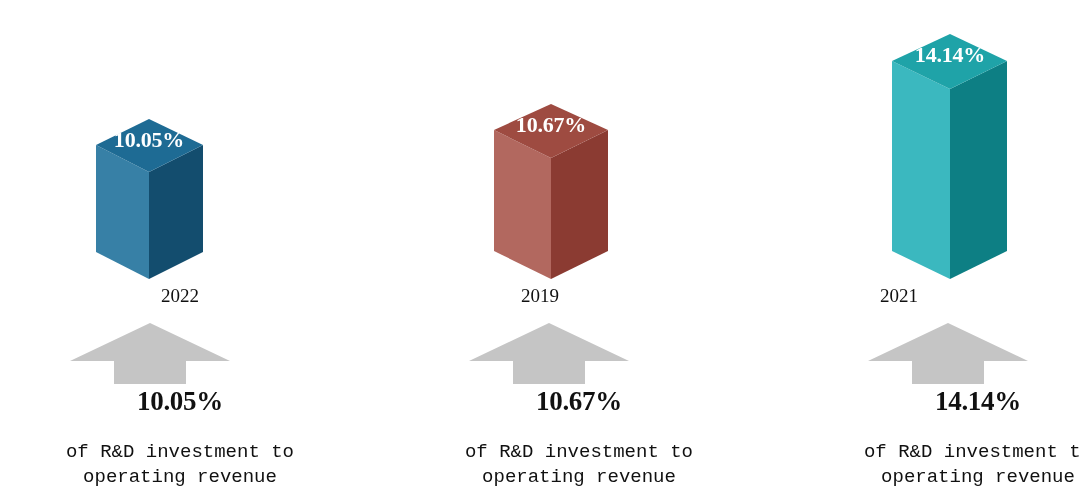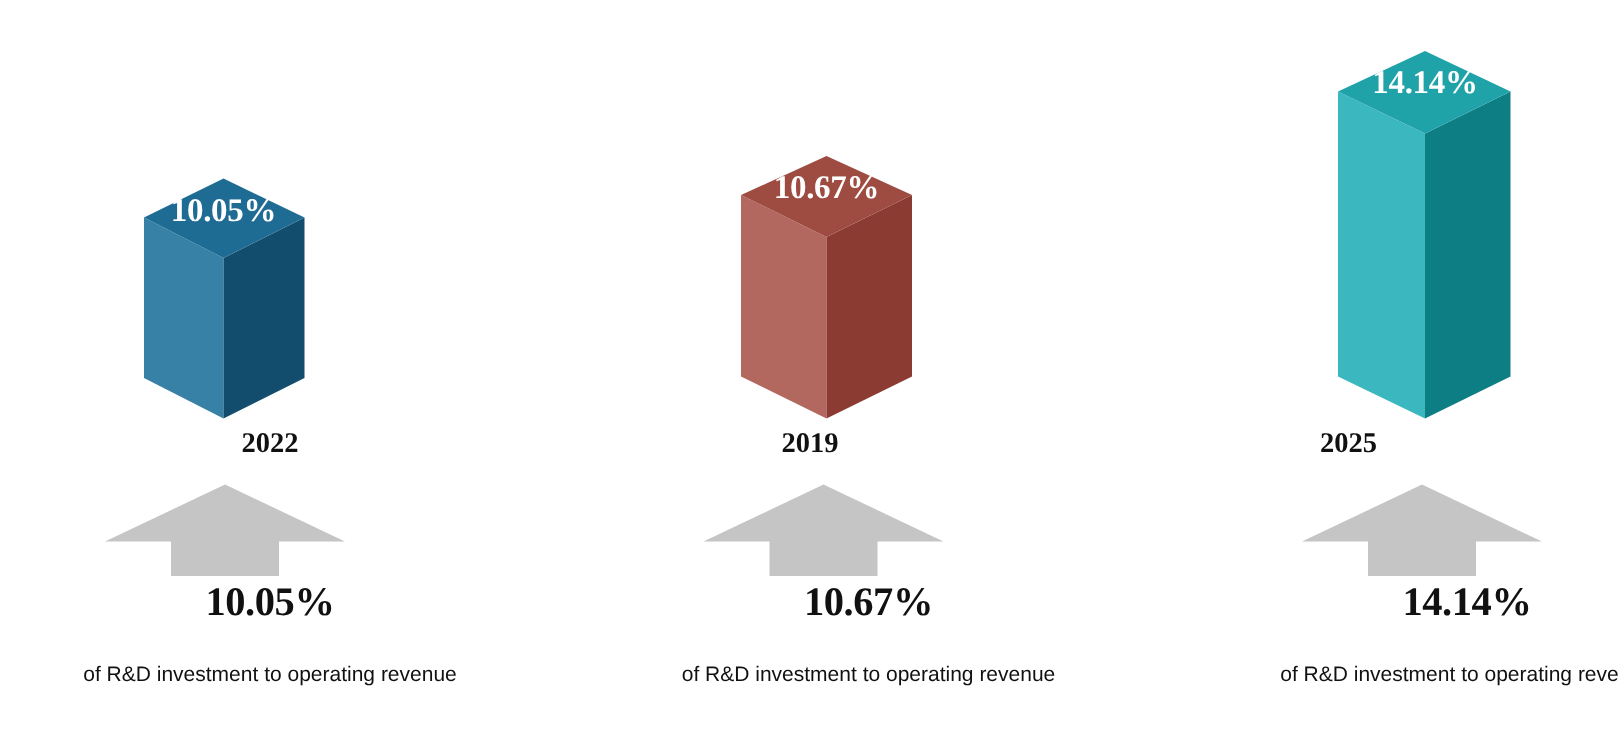--- a/index.html
+++ b/index.html
@@ -58,21 +58,21 @@
     pointer-events: none;
   }
 
   
   .year-label {
     position: absolute;
     width: 360px;
     text-align: center;
     font-family: "Liberation Serif", "DejaVu Serif", serif;
     font-size: 19px;
-    font-weight: 700;
+    font-weight: 400;
     color: #111111;
     top: 269px;
     left: 0;
   }
 
   
   .arrow-svg {
     position: absolute;
     top: 303px;
     left: 0;
@@ -92,22 +92,22 @@
     letter-spacing: -0.3px;
     color: #111111;
     line-height: 1;
   }
   .caption {
     position: absolute;
     top: 424px;
     left: 30px;
     width: 300px;
     text-align: center;
-    font-family: Liberation Sans, sans-serif;
-    font-size: 14px;
+    font-family: Liberation Mono, monospace;
+    font-size: 19px;
     line-height: 1.32;
     color: #111111;
   }
 </style>
 </head>
 <body style="background: rgb(255, 255, 255);">
 
 <div id="chart-root">
 
   <div class="column col-0">
@@ -161,21 +161,21 @@
 
     <div class="bar-wrap">
       <svg class="bar-svg" width="360" height="270" viewBox="0 0 360 270">
         <polygon points="173,45 231,73 231,263 173,235" fill="#3bb8bf"></polygon>
         <polygon points="231,73 288,45 288,235 231,263" fill="#0d7f84"></polygon>
         <polygon points="231,18 288,45 231,73 173,45" fill="#1fa3a8"></polygon>
       </svg>
       <div class="bar-value" style="left:131px; top:28px;">14.14%</div>
     </div>
 
-    <div class="year-label">2025</div>
+    <div class="year-label">2021</div>
 
     <svg class="arrow-svg" width="360" height="66" viewBox="0 0 360 66">
       <polygon points="229,4 309,42 265,42 265,65 193,65 193,42 149,42" fill="#c5c5c5"></polygon>
     </svg>
 
     <div class="pct-big" style="left:79px;">14.14%</div>
 
     <div class="caption" style="left:109px;">of R&amp;D investment to operating revenue</div>
   </div>
 

